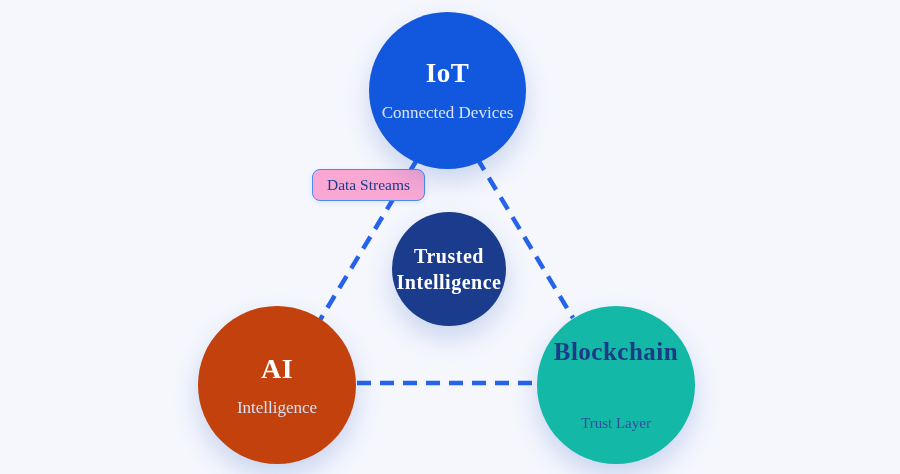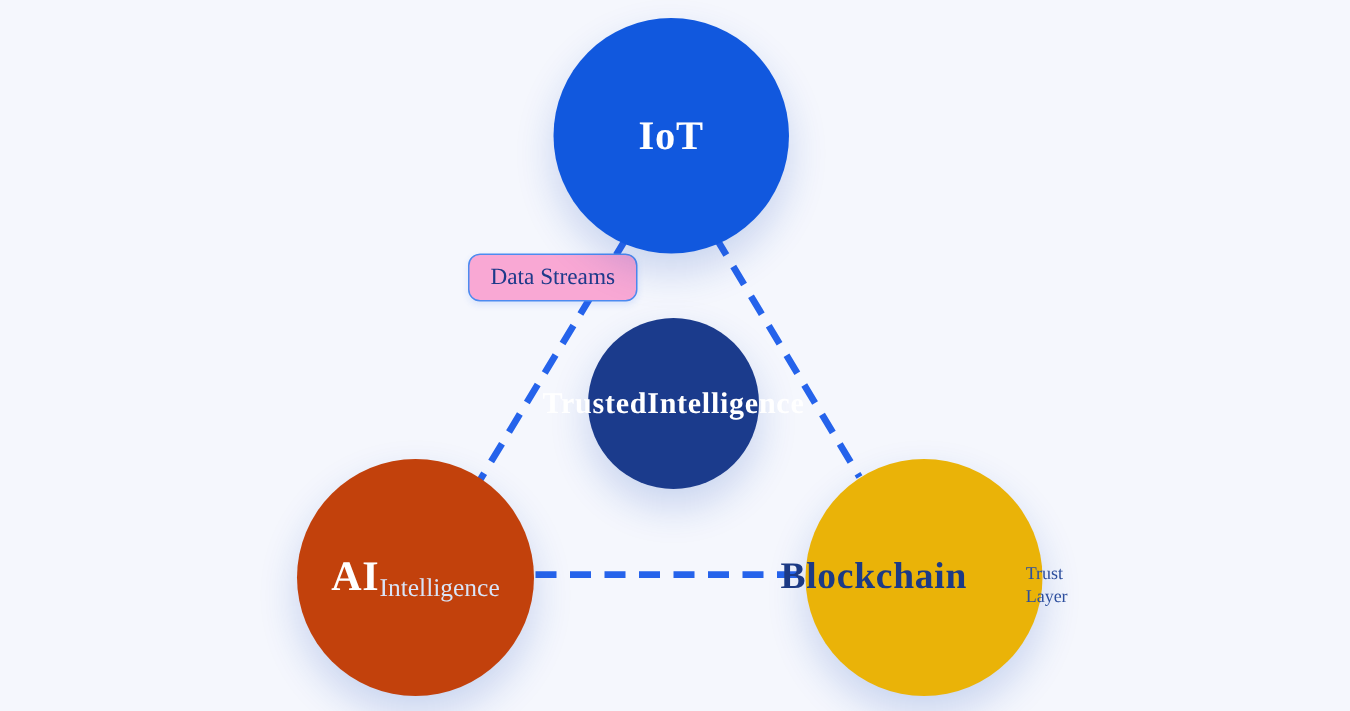--- a/index.html
+++ b/index.html
@@ -24,23 +24,24 @@
   .edge-line {
     fill: none;
     stroke-width: 4.5;
     stroke-dasharray: 14 9;
     stroke-linecap: butt;
   }
   .node {
     position: absolute;
     border-radius: 50%;
     display: flex;
-    flex-direction: row;
+    flex-direction: column;
     align-items: center;
     justify-content: center;
+    text-align: center;
     box-shadow: 0 12px 26px rgba(23, 74, 183, 0.20);
   }
   .node .title {
     font-weight: bold;
     color: #ffffff;
     letter-spacing: 0.5px;
   }
   .node .subtitle {
     color: #d9e4f8;
   }
@@ -50,21 +51,21 @@
 
   .node-trusted { left: 392px; top: 212px; width: 114px; height: 114px; }
   .node-trusted .title { font-size: 20px; line-height: 1.3; }
 
   .node-ai { left: 198px; top: 306px; width: 158px; height: 158px; }
   .node-ai .title { font-size: 28px; }
   .node-ai .subtitle { font-size: 17px; margin-top: 13px; }
 
   .node-blockchain { left: 537px; top: 306px; width: 158px; height: 158px; }
   .node-blockchain .title { font-size: 25px; }
-  .node-blockchain .subtitle { font-size: 12px; margin-top: 10px; }
+  .node-blockchain .subtitle { font-size: 15px; margin-top: 10px; }
 
   .edge-label {
     position: absolute;
     height: 32px;
     display: flex;
     align-items: center;
     justify-content: center;
     background: #f9a8d4;
     border: 1px solid #4d8bf0;
     border-radius: 8px;
@@ -86,30 +87,31 @@
     <line class="edge-line" x1="477" y1="158" x2="573" y2="318" style="stroke: rgb(37, 99, 235);"></line>
     <line class="edge-line" x1="357" y1="383" x2="537" y2="383" style="stroke: rgb(37, 99, 235);"></line>
   </svg>
 
   <div class="edge-label label-data-streams">
     <span>Data Streams</span>
   </div>
 
   <div class="node node-iot" style="background-color: rgb(17, 88, 222);">
     <div class="title" style="color: rgb(255, 255, 255);">IoT</div>
+    <div class="subtitle">Connected Devices</div>
   </div>
 
   <div class="node node-trusted" style="background-color: rgb(27, 59, 140); font-family: Liberation Serif, serif;">
     <div class="title" style="color: rgb(255, 255, 255);">Trusted</div>
     <div class="title" style="color: rgb(255, 255, 255);">Intelligence</div>
   </div>
 
   <div class="node node-ai" style="background-color: #c2410c;">
     <div class="title" style="color: rgb(255, 255, 255);">AI</div>
     <div class="subtitle">Intelligence</div>
   </div>
 
-  <div class="node node-blockchain" style="background-color: #eab308; gap: 39px;">
+  <div class="node node-blockchain" style="background-color: #14b8a6; gap: 39px;">
     <div class="title" style="color: rgb(28, 58, 133);">Blockchain</div>
     <div class="subtitle" style="color: rgb(45, 79, 158);">Trust Layer</div>
   </div>
 
 </div>
 
 </body></html>

